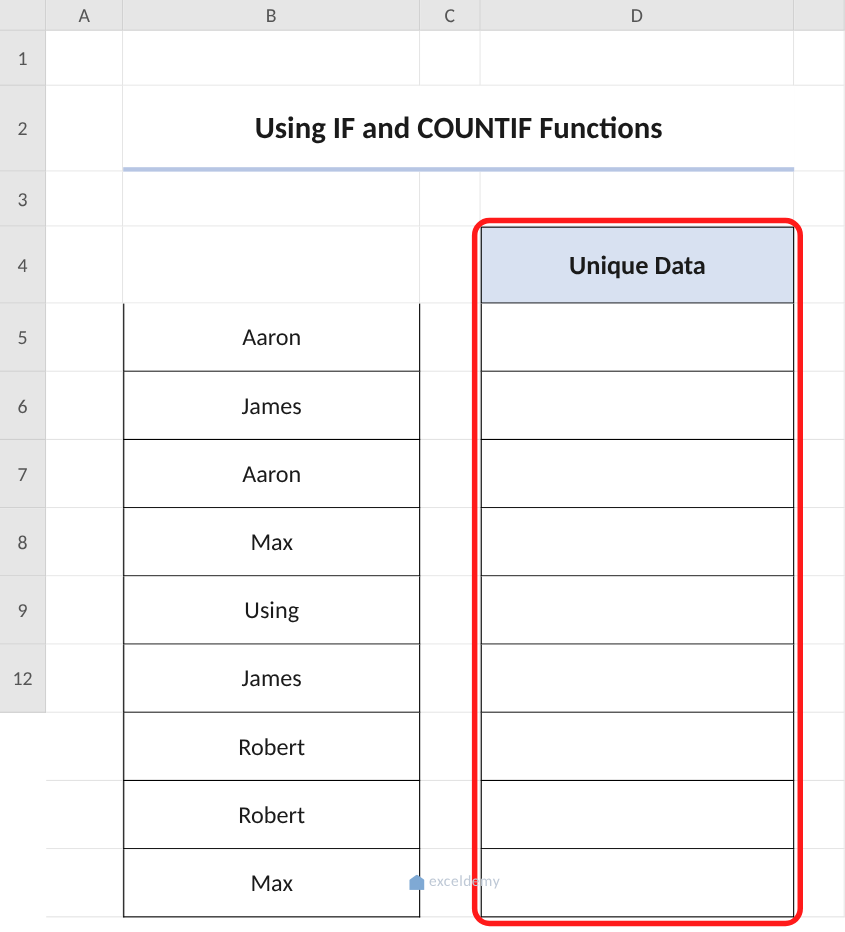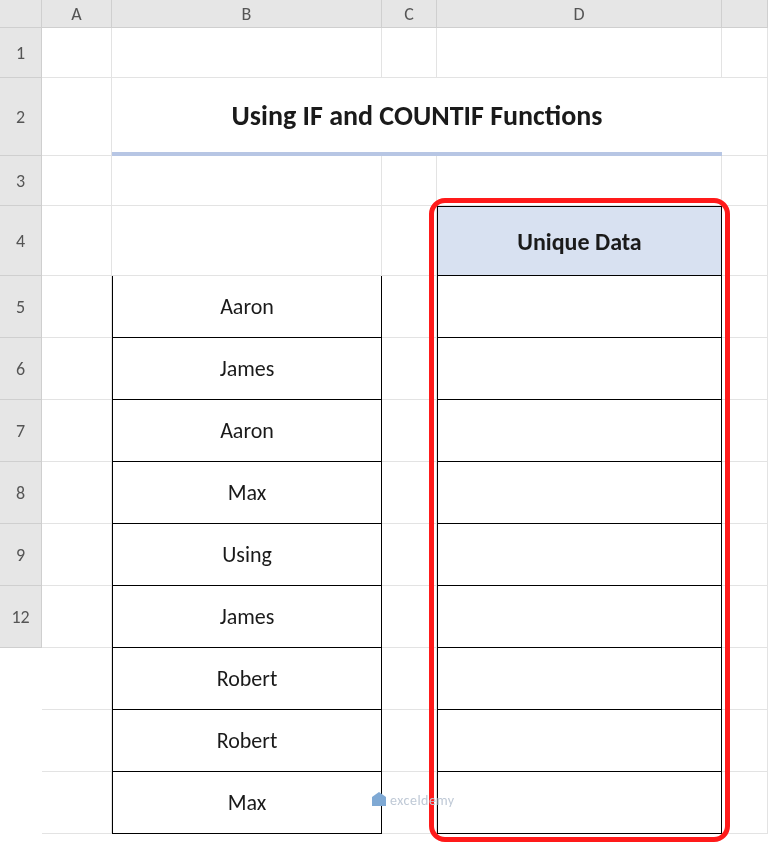--- a/index.html
+++ b/index.html
@@ -105,21 +105,21 @@
     border: 5px solid #ff1a1a;
     border-radius: 16px;
     pointer-events: none;
   }
   .watermark {
     position: absolute;
     font-size: 14px;
     color: #bfc9d6;
     letter-spacing: 0.5px;
     display: flex;
-    align-items: flex-start;
+    align-items: flex-end;
     gap: 4px;
   }
   .watermark .wm-icon {
     width: 14px; height: 14px;
     background: #7fa9d4;
     clip-path: polygon(50% 0, 100% 35%, 100% 100%, 0 100%, 0 35%);
     display: inline-block;
   }
 </style>
 </head>

